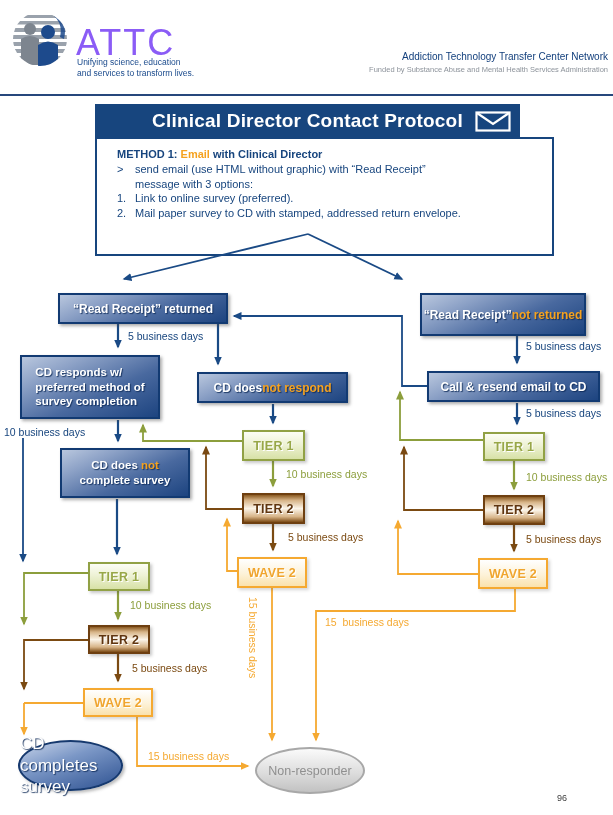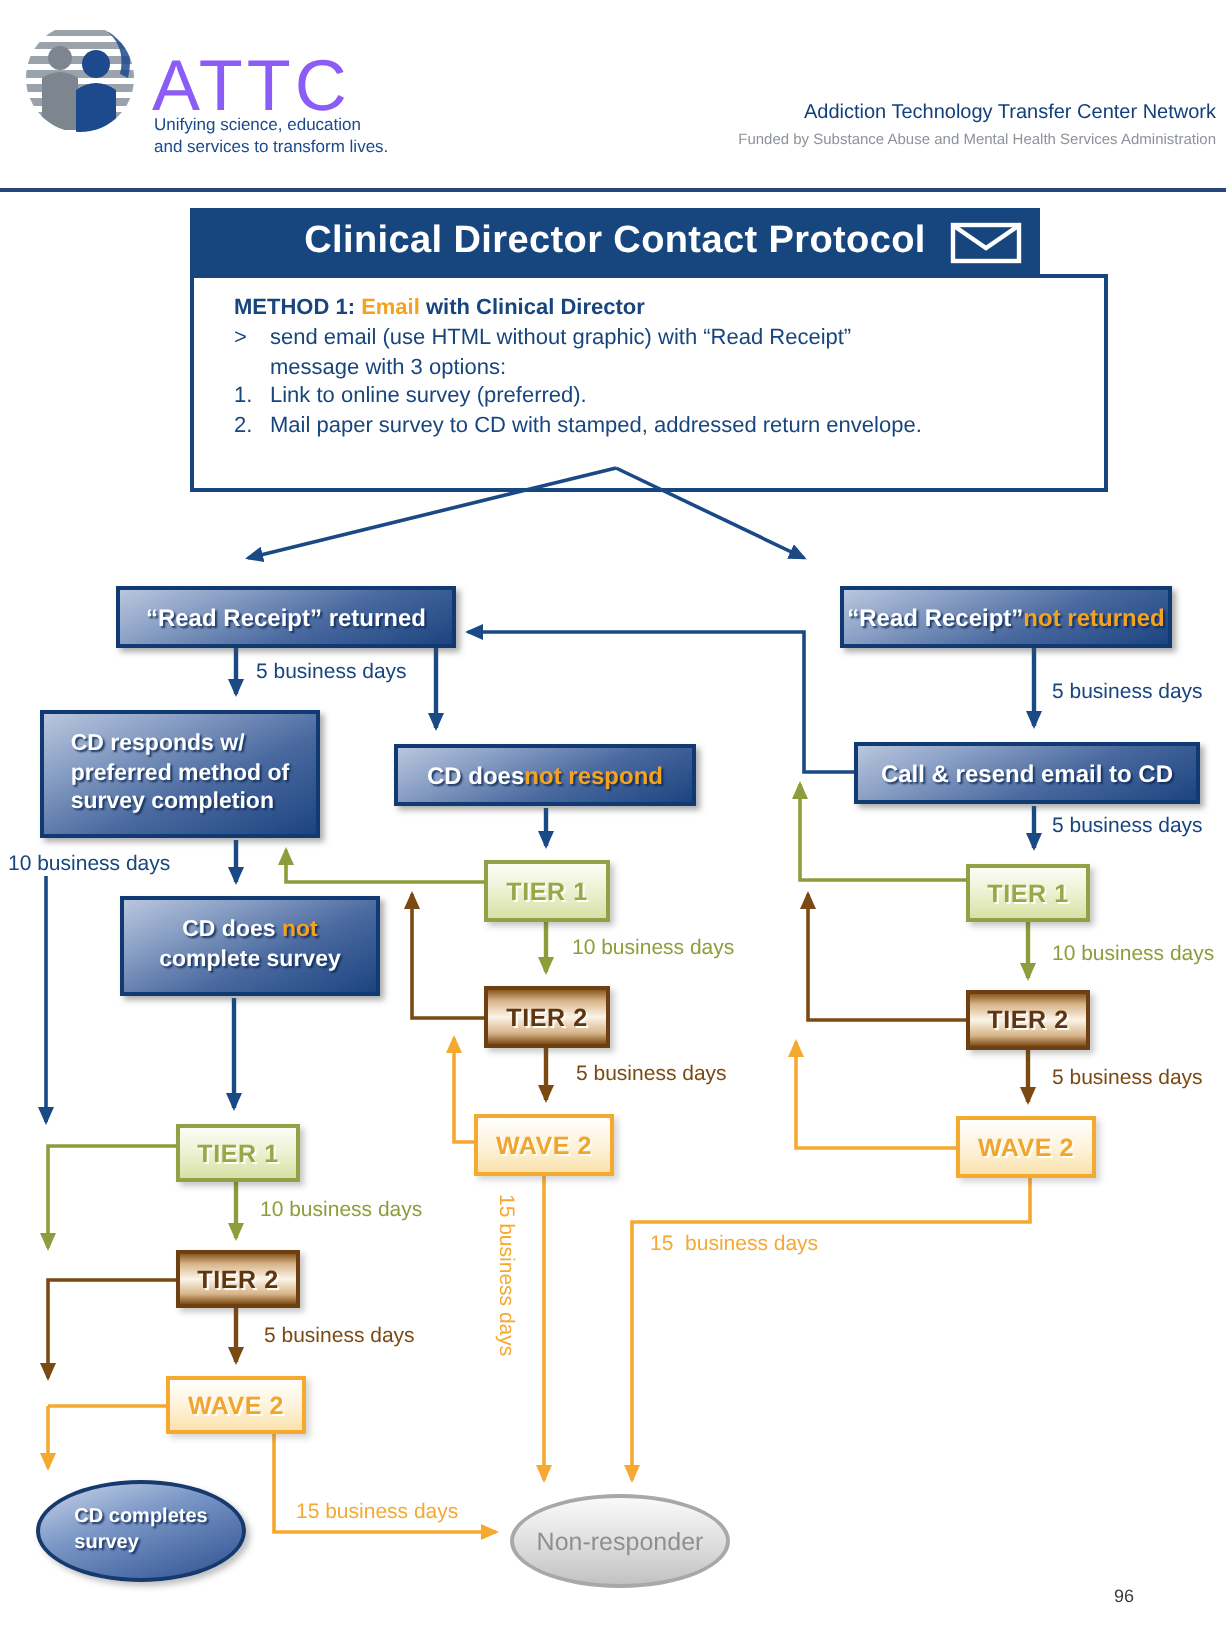--- a/index.html
+++ b/index.html
@@ -14,21 +14,21 @@
   .hl{color:#f5a21f;}
   .tbox{font-weight:bold;font-size:12.5px;letter-spacing:.3px;}
   .t1{border:2px solid #91a145;background:linear-gradient(180deg,#fcfdf5 0%,#eef2d5 45%,#d7e1a6 100%);
       color:#98a748;text-shadow:1px 1px 0 #fff;box-shadow:2px 2px 3px rgba(70,70,70,.3);}
   .t2{border:2px solid #6e3f10;background:linear-gradient(180deg,#8a5a22 0%,#d7b488 20%,#fbf4e8 50%,#d7b488 80%,#7d4c16 100%);
       color:#5f3510;text-shadow:1px 1px 0 #fff;box-shadow:2px 2px 3px rgba(70,70,70,.3);}
   .w2{border:2px solid #f5a931;background:linear-gradient(180deg,#ffffff 0%,#fdf2d8 55%,#fae2ad 100%);
       color:#f0a52e;text-shadow:1px 1px 0 #fff;box-shadow:2px 2px 3px rgba(70,70,70,.22);}
   .ellipse-blue{border-radius:50%;border:2px solid #16396e;
       background:linear-gradient(160deg,#c9d5ea 0%,#7b97c6 40%,#2d5191 100%);
-      color:#fff;font-weight:bold;font-size:10px;text-shadow:1px 1px 1px rgba(12,40,85,.85);
+      color:#fff;font-weight:normal;font-size:17px;text-shadow:1px 1px 1px rgba(12,40,85,.85);
       box-shadow:2px 2px 3px rgba(70,70,70,.35);}
   .ellipse-grey{border-radius:50%;border:2px solid #a8a8a8;
       background:linear-gradient(180deg,#fafafa 0%,#dddddd 55%,#c2c2c2 100%);
       color:#8f8f8f;font-size:12.5px;}
   .prelines{white-space:pre-line;line-height:1.28;}
   .lbl{position:absolute;font-size:10.5px;white-space:nowrap;}
   .lbl-navy{color:#17457e;}
   .lbl-olive{color:#8c9e3c;}
   .lbl-brown{color:#7b4a12;}
   .lbl-orange{color:#f5a931;}
@@ -40,21 +40,21 @@
   .org{position:absolute;right:5px;top:51px;text-align:right;}
   .org-name{font-size:10px;color:#123f7c;}
   .org-sub{font-size:7.5px;color:#8d939b;margin-top:3px;}
   .rule{position:absolute;left:0;right:0;top:94px;height:2px;background:#26477c;}
   
   .banner{position:absolute;left:95px;top:104px;width:425px;height:33px;background:#17457e;
           display:flex;align-items:center;justify-content:center;}
   .banner-title{color:#fff;font-weight:bold;font-size:19px;letter-spacing:.2px;}
   .env{position:absolute;right:9px;top:7px;}
   .method{position:absolute;left:95px;top:137px;width:425px;height:96px;border:2px solid #17457e;
-          background:#fff;padding:9px 10px 0 20px;color:#17457e;font-size:11px;}
+          background:#fff;padding:9px 10px 10px 20px;color:#17457e;font-size:11px;}
   .m-head{font-weight:bold;margin-bottom:2px;}
   .m-item{display:flex;line-height:1.32;}
   .m-marker{width:18px;flex:none;}
   .m-text{max-width:330px;}
   .footer{position:absolute;left:557px;top:793px;font-size:9px;color:#3c3c3c;}
 </style>
 </head>
 <body>
 
 <div id="page">
@@ -172,21 +172,21 @@
       <path d="M478,574 H398 V521" marker-end="url(#m-orange)"></path>
       <path d="M24,703 H83"></path>
       <path d="M24,703 V734" marker-end="url(#m-orange)"></path>
       <path d="M137,717 V766 H248" marker-end="url(#m-orange)"></path>
       <path d="M515,589 V611 H316 V740" marker-end="url(#m-orange)"></path>
     </g>
   </svg>
 
   <div class="box nbox" style="left:58px;top:293px;width:170px;height:31px">“Read Receipt” returned</div>
 
-  <div class="box nbox" style="left:420px;top:293px;width:166px;height:31px">
+  <div class="box nbox" style="left:420px;top:293px;width:166px;height:43px">
       <span>“Read Receipt” </span>
       <span class="hl">not returned</span>
     </div>
 
   <div class="box nbox prelines" style="left:20px;top:355px;width:140px;height:64px;font-size:11.5px">CD responds w/
 preferred method of
 survey completion</div>
 
   <div class="box nbox" style="left:197px;top:372px;width:151px;height:31px">
       <span>CD does </span>

